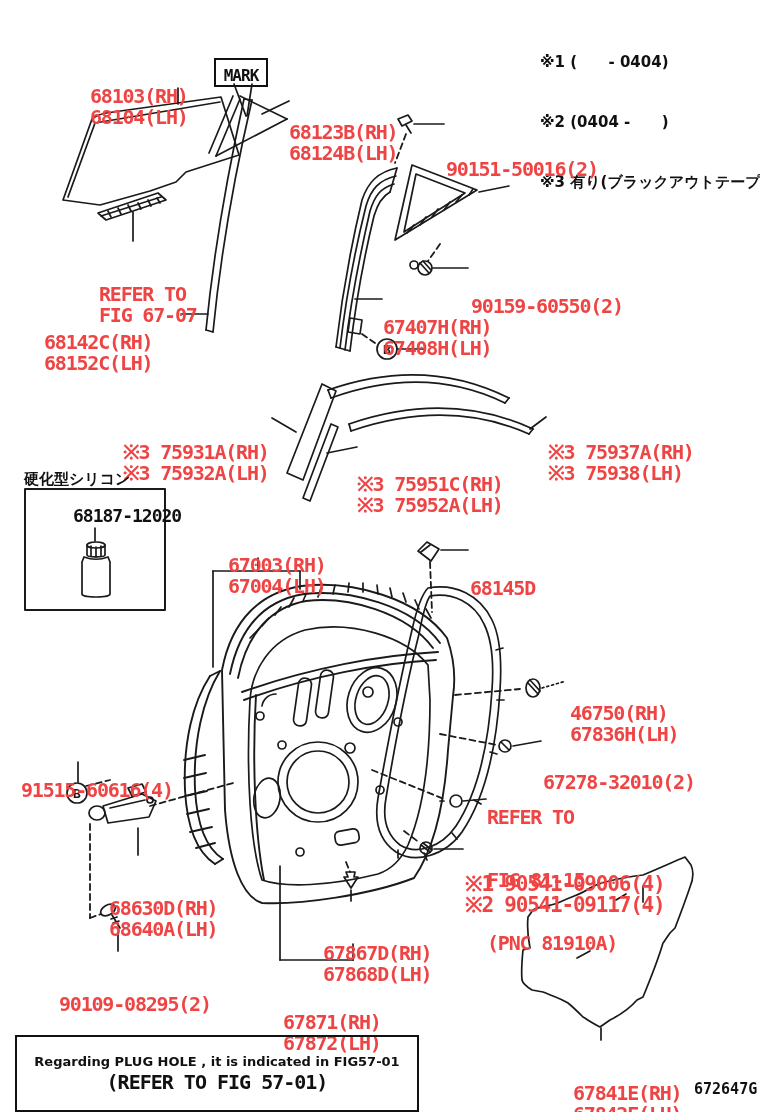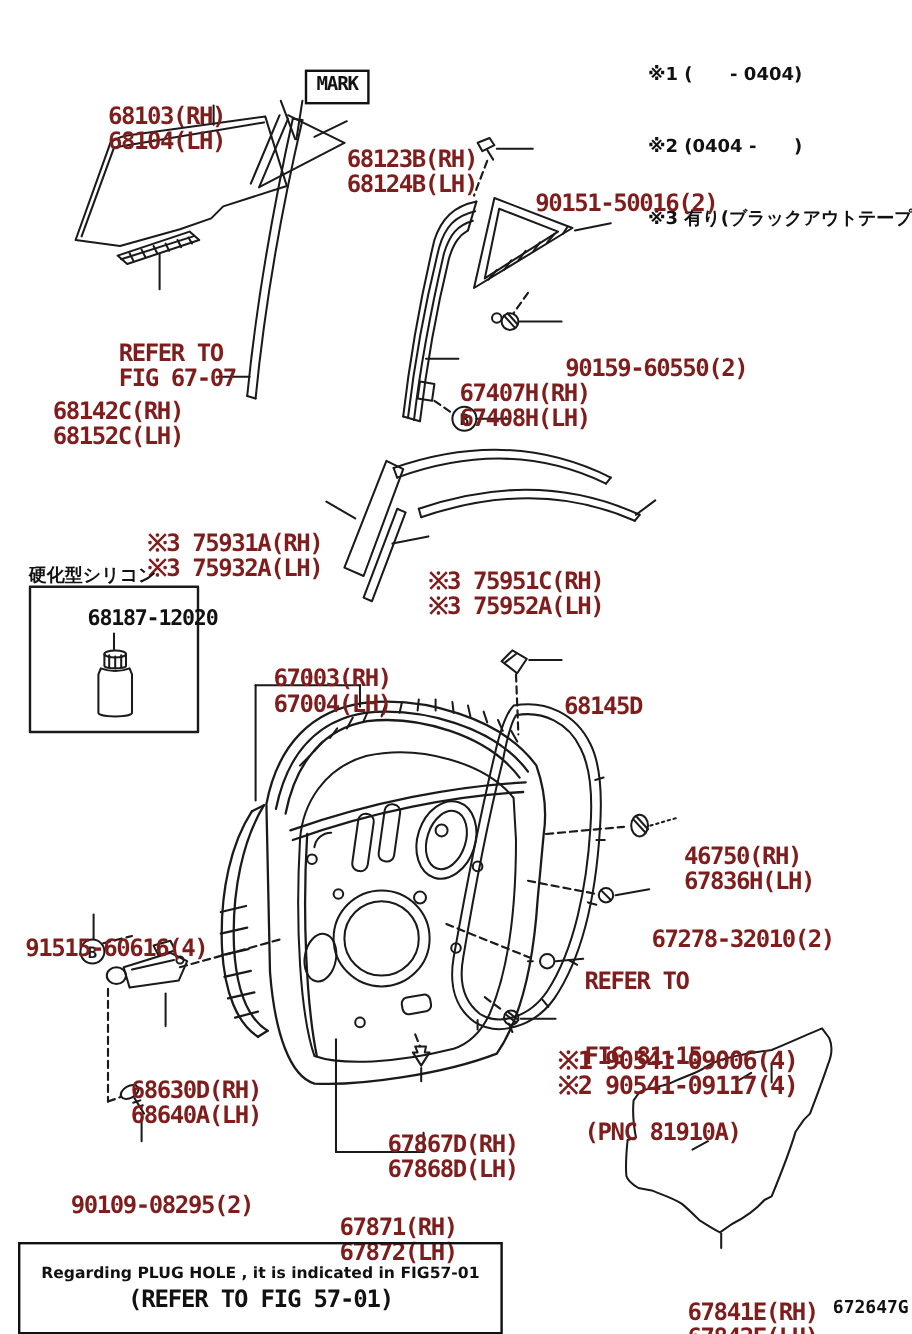--- a/index.html
+++ b/index.html
@@ -1,26 +1,26 @@
 <!DOCTYPE html>
 <html><head>
 <meta charset="utf-8">
 <style>
   html,body{margin:0;padding:0;background:#e8e8e8;}
   .stage{position:relative;width:760px;height:1112px;background:#ffffff;overflow:hidden;
          font-family:"DejaVu Sans", sans-serif;color:#111;}
   svg{position:absolute;left:0;top:0;}
   .pl{position:absolute;font:700 20px "DejaVu Sans Mono", monospace;letter-spacing:-1.2px;
-      line-height:21px;white-space:pre;color:#7f1d1d;}
+      line-height:21px;white-space:pre;color:#ef4444;}
   .pl.small{font-size:21px;line-height:21px;}
   .lg{position:absolute;font:700 15px "DejaVu Sans", sans-serif;line-height:20px;white-space:pre;}
   .jp{position:absolute;font:700 15px "DejaVu Sans", sans-serif;white-space:pre;}
   .markbox{position:absolute;left:214px;top:58px;width:50px;height:25px;border:2px solid #111;
-           display:flex;align-items:flex-start;justify-content:center;
-           font:700 16px "DejaVu Sans Mono", monospace;letter-spacing:-1px;margin-left:40px;}
+           display:flex;align-items:flex-end;justify-content:center;
+           font:700 16px "DejaVu Sans Mono", monospace;letter-spacing:-1px;}
   .silpart{position:absolute;left:33px;top:505px;font:700 18px "DejaVu Sans Mono", monospace;letter-spacing:-1px;margin-left:40px;}
   .notebox{position:absolute;left:15px;top:1035px;width:400px;height:73px;border:2px solid #111;
            display:flex;flex-direction:column;align-items:center;justify-content:center;gap:1px;}
   .notebox .l1,.notebox .l2{font:700 13px "DejaVu Sans", sans-serif;white-space:pre;}
   .notebox .l3{font:700 20px "DejaVu Sans Mono", monospace;letter-spacing:-1px;white-space:pre;}
   .code{position:absolute;left:694px;top:1080px;font:700 15px "DejaVu Sans Mono", monospace;}
 </style>
 </head>
 <body>
 
@@ -336,20 +336,23 @@
 
   <div class="pl" style="left:44px;top:290px">
     <div>68142C(RH)</div><div>68152C(LH)</div>
   </div>
 
 
   <div class="pl" style="left:123px;top:400px">
     <div>※3 75931A(RH)</div><div>※3 75932A(LH)</div>
   </div>
 
+  <div class="pl" style="left:548px;top:400px">
+    <div>※3 75937A(RH)</div><div>※3 75938(LH)</div>
+  </div>
 
   <div class="pl" style="left:357px;top:432px">
     <div>※3 75951C(RH)</div><div>※3 75952A(LH)</div>
   </div>
 
   <div class="jp" style="left:24px;top:470px">硬化型シリコン</div>
   <div class="silpart">68187-12020</div>
 
   <div class="pl" style="left:228px;top:513px">
     <div>67003(RH)</div><div>67004(LH)</div>

